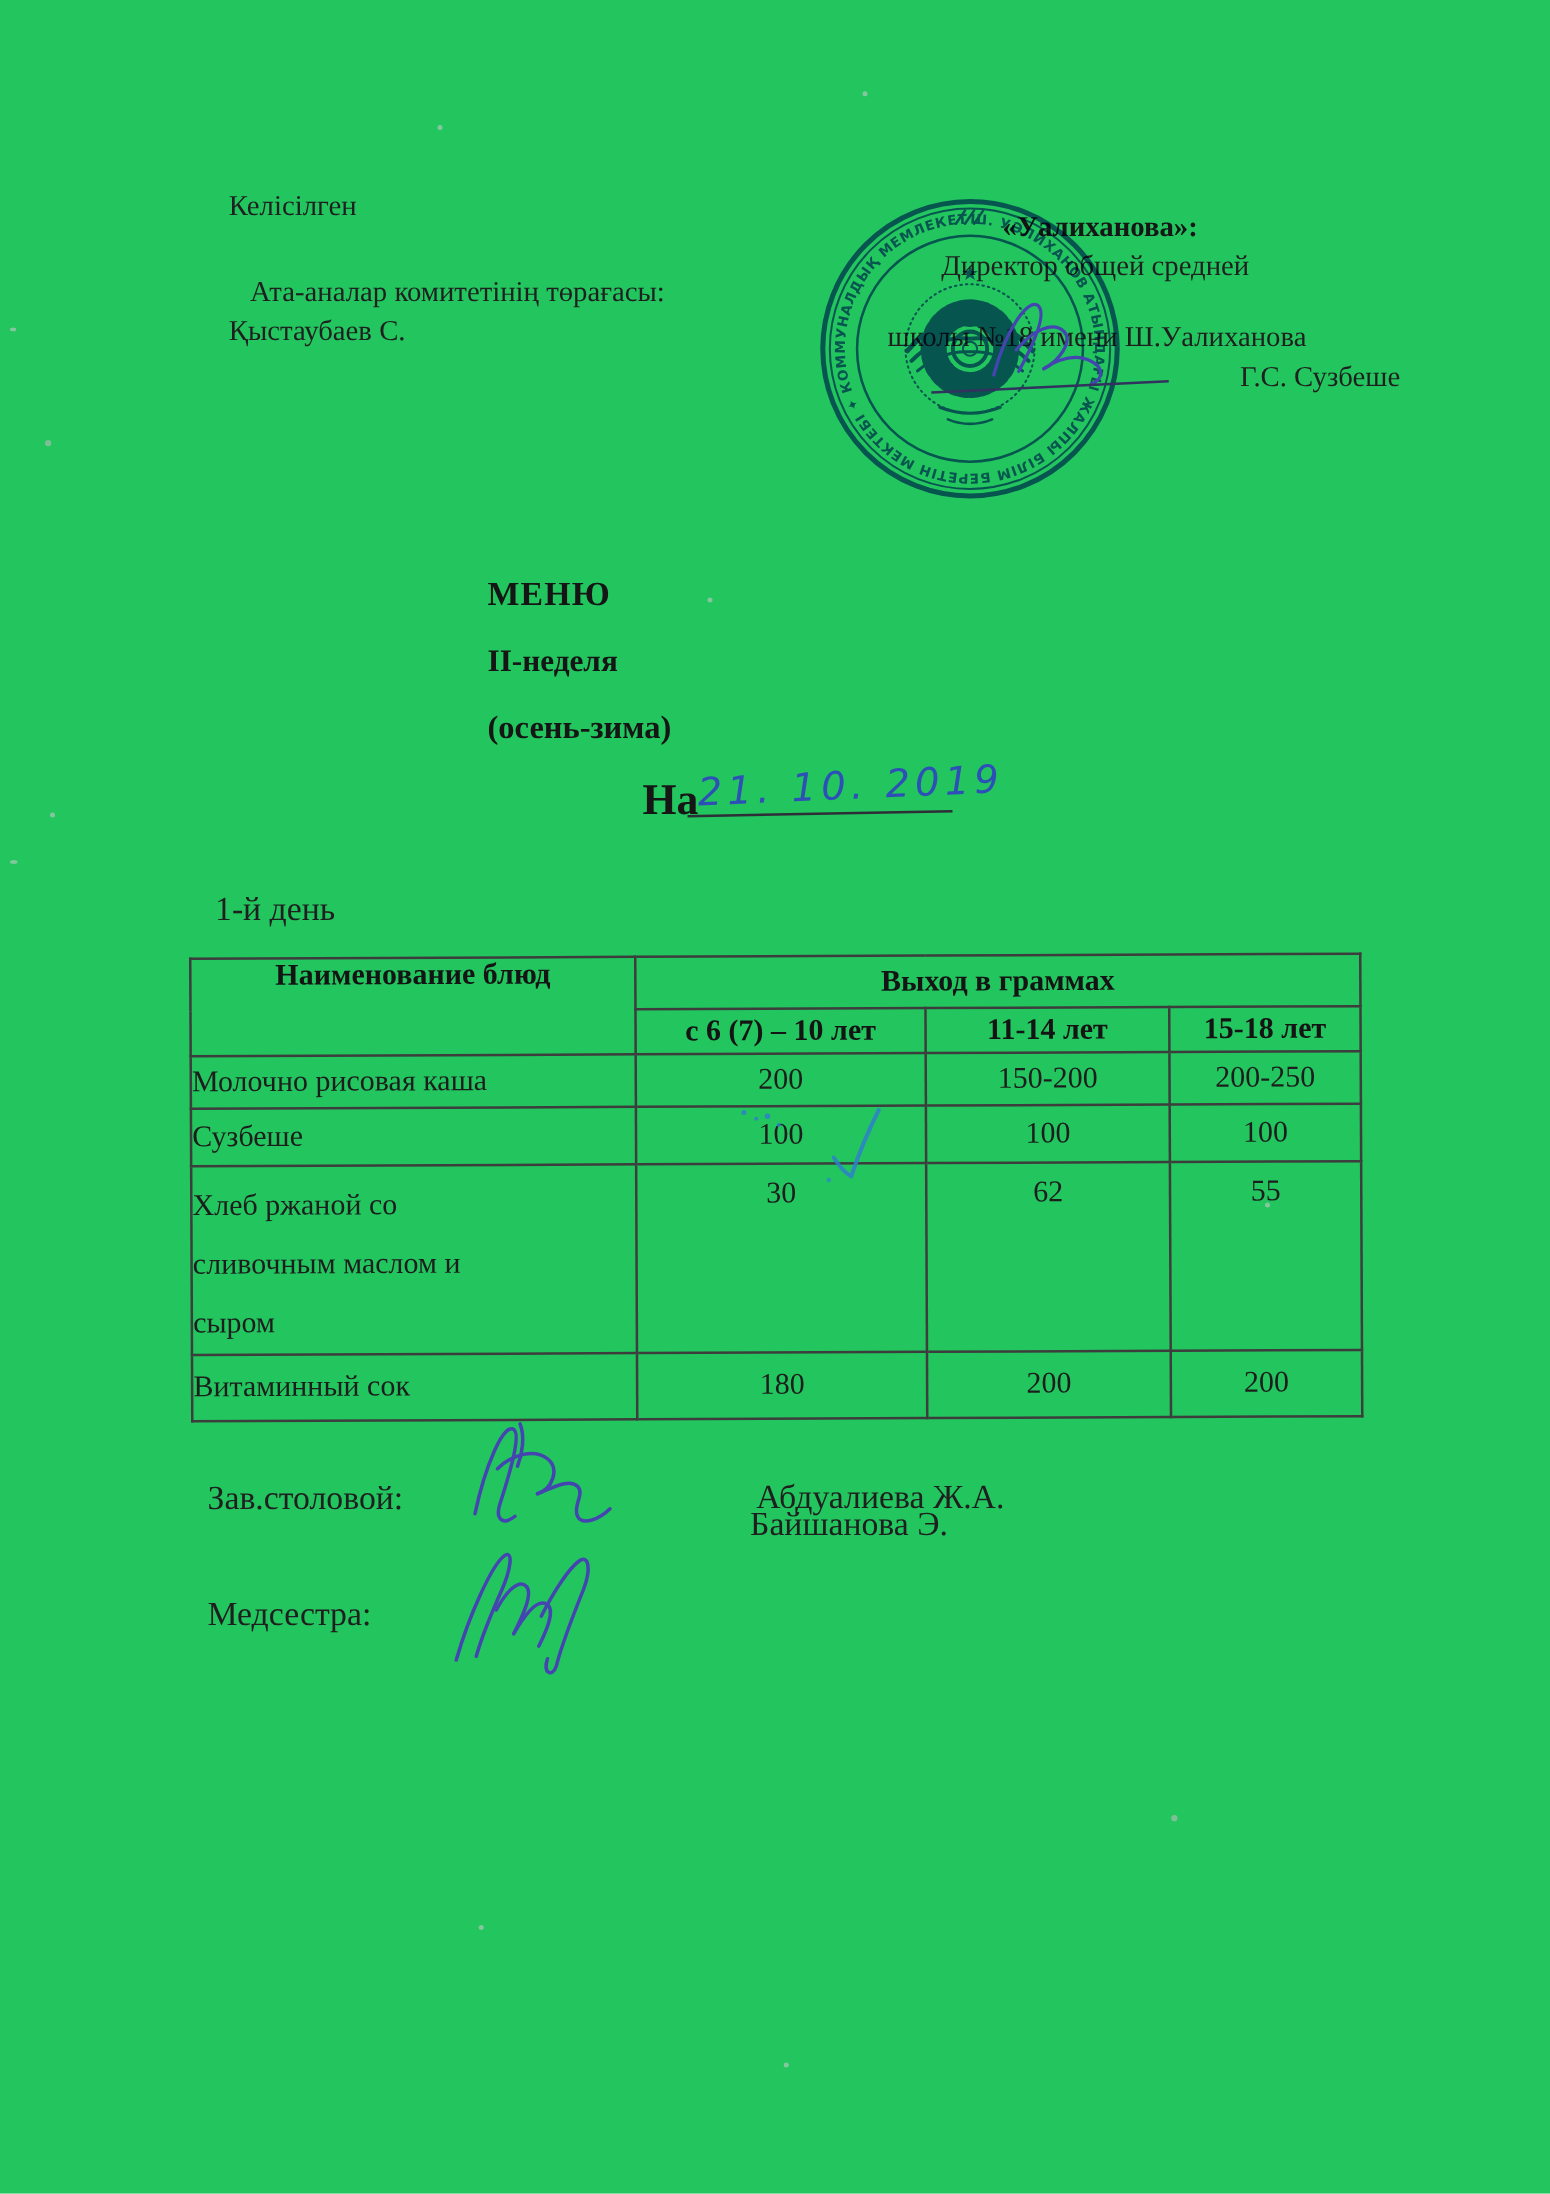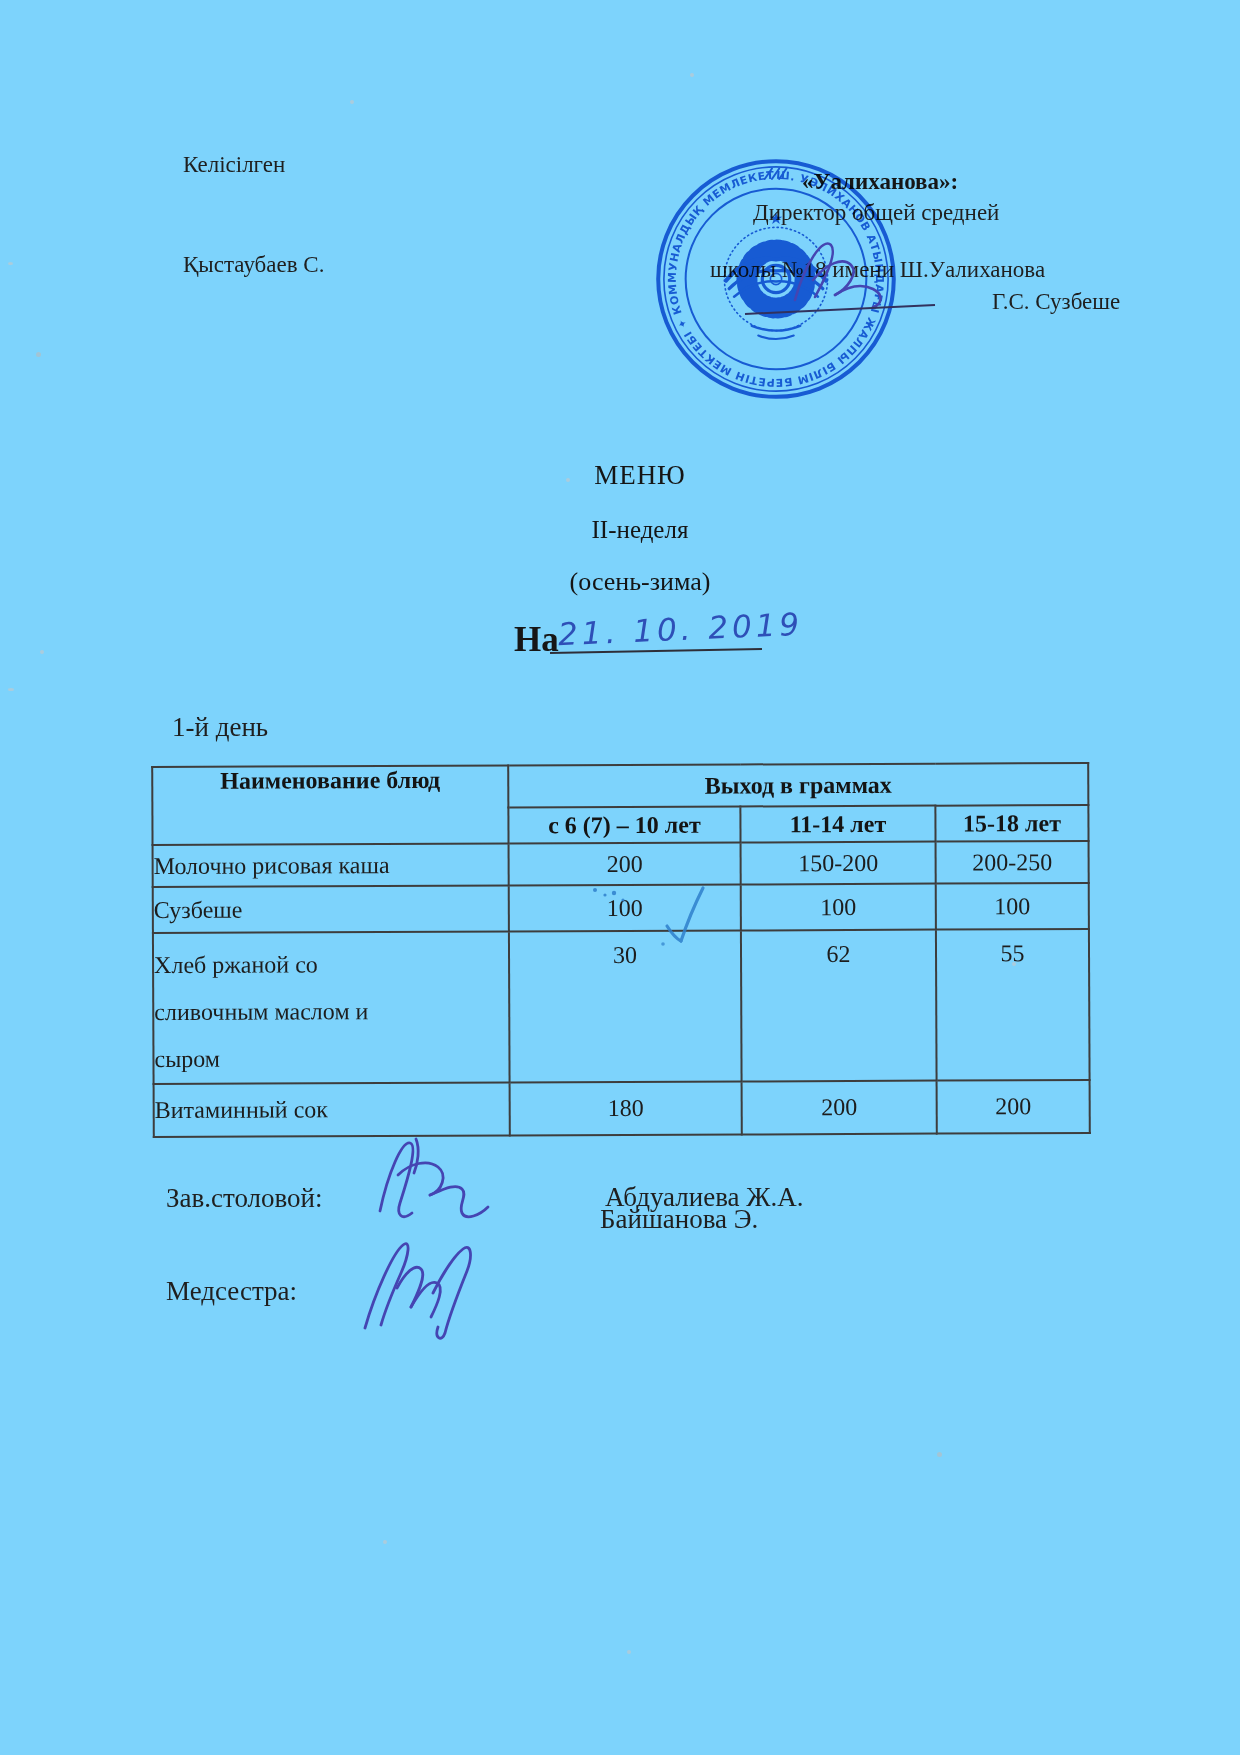--- a/index.html
+++ b/index.html
@@ -1,24 +1,24 @@
 <!DOCTYPE html>
 <html><head>
 <meta charset="utf-8">
 <style>
   html,body{margin:0;padding:0;background:#ffffff;}
   .page{
-    position:relative;width:1240px;height:1755px;background:#7dd3fc;overflow:hidden;
+    position:relative;width:1240px;height:1755px;background:#22c55e;overflow:hidden;
     font-family:"Liberation Serif",serif;color:#1f1f1f;
   }
   .abs{position:absolute;white-space:nowrap;}
   .t23{font-size:23px;line-height:30px;}
   .t24{font-size:27px;line-height:31px;}
   .b{font-weight:bold;color:#161616;}
-  .title-line{left:390px;width:500px;text-align:center;font-weight:normal;color:#151515;}
+  .title-line{left:390px;width:500px;text-align:left;font-weight:bold;color:#151515;}
   
   .tablewrap{position:absolute;left:152px;top:764px;transform:rotate(-0.25deg);}
   table.menu{border-collapse:collapse;table-layout:fixed;width:936px;background:transparent;}
   table.menu th,table.menu td{
     border:2px solid #3d3d3d;padding:0;font-size:24px;color:#1d1d1d;overflow:hidden;
   }
   table.menu th{font-weight:bold;color:#141414;}
   td.dish{padding-left:10px;text-align:left;vertical-align:middle;}
   td.val{text-align:center;vertical-align:middle;}
   tr.tall td{vertical-align:top;}
@@ -34,20 +34,21 @@
   .dateline{position:absolute;left:550px;top:650px;width:212px;border-top:2px solid #2e2e38;transform:rotate(-1.1deg);}
   .speck{position:absolute;width:4px;height:4px;border-radius:50%;background:#c8c8c8;opacity:.6;}
   svg{display:block;}
 </style>
 </head>
 <body>
 
 <div class="page">
 
   <div class="abs t23" style="left:183px;top:150px">Келісілген</div>
+  <div class="abs t23" style="left:200px;top:219px">Ата-аналар комитетінің төрағасы:</div>
   <div class="abs t23" style="left:183px;top:250px">Қыстаубаев С.</div>
 
   <div class="abs t23 b" style="left:802px;top:167px">«Уалиханова»:</div>
   <div class="abs t23" style="left:753px;top:198px">Директор общей средней</div>
   <div class="abs t23" style="left:710px;top:255px">школы №18 имени Ш.Уалиханова</div>
   <div class="abs t23" style="left:992px;top:287px">Г.С. Сузбеше</div>
 
   <svg class="abs" style="left:655px;top:158px;mix-blend-mode:multiply;opacity:.93" width="242" height="242" viewBox="0 0 300 300">
     <g fill="none" stroke="#1e63d3" stroke-linecap="round">
       <circle cx="150" cy="150" r="146" stroke-width="5"></circle>

